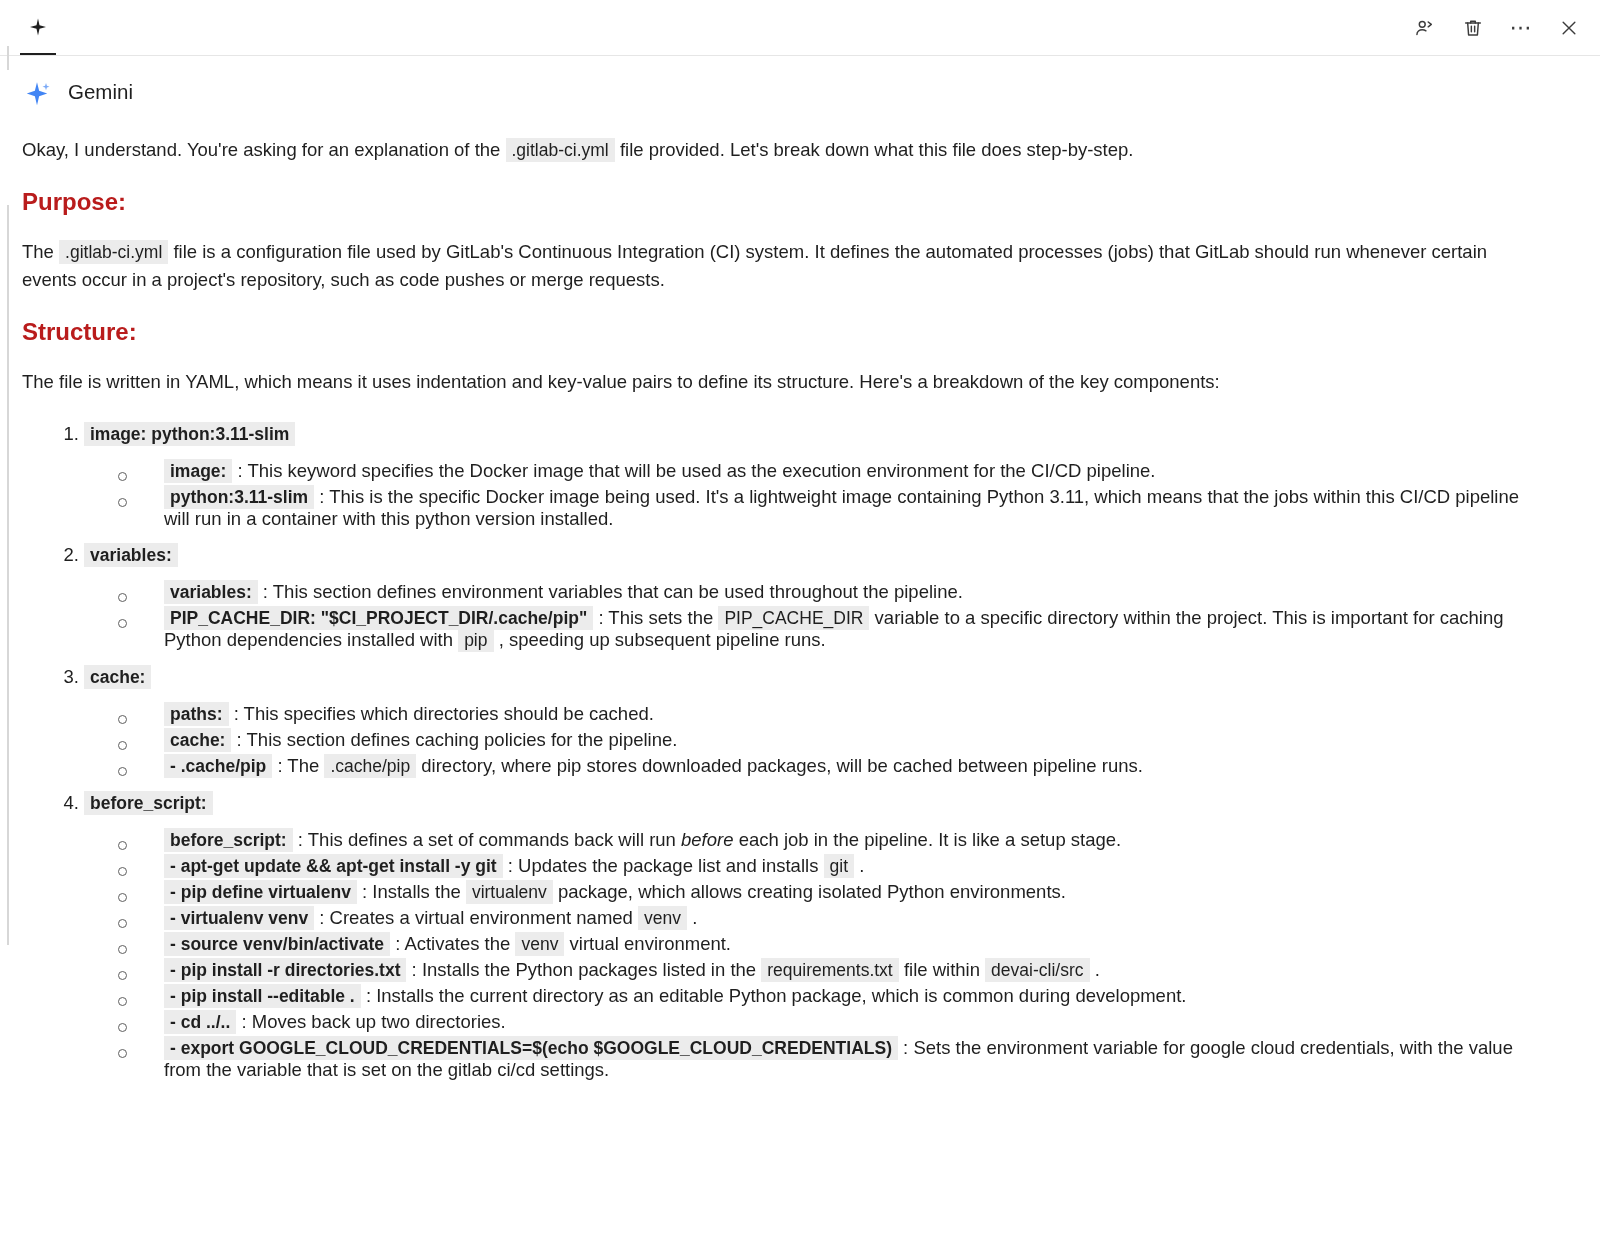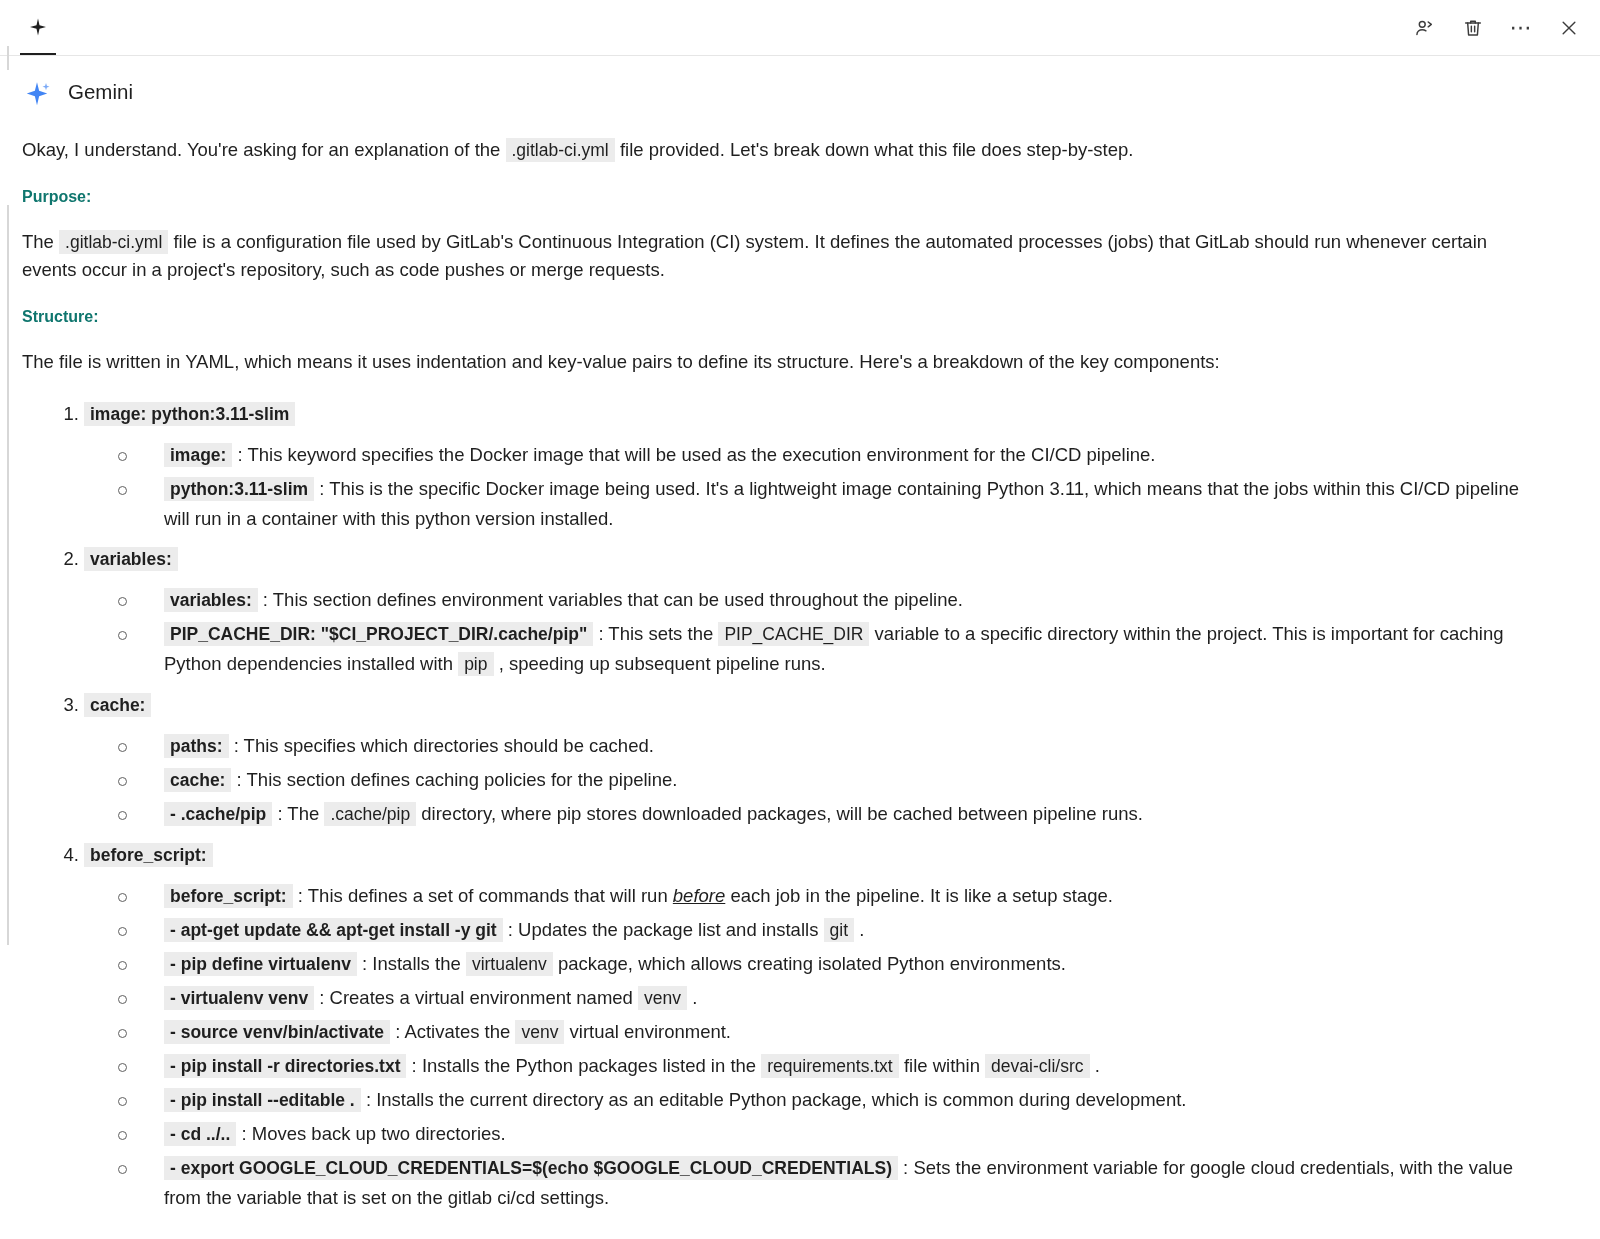--- a/index.html
+++ b/index.html
@@ -92,24 +92,24 @@
     font-size: 20.5px;
     color: #1f1f1f;
   }
   p.para {
     font-size: 18.5px;
     line-height: 28px;
     margin: 0 0 24px 0;
     color: #1f1f1f;
   }
   h3.section {
-    font-size: 16px;
+    font-size: 24px;
     font-weight: bold;
     margin: 0 0 22px 0;
-    color: #0f766e;
+    color: #b91c1c;
   }
   code.inline {
     background: #ececec;
     border-radius: 0;
     padding: 2px 6px;
     font-family: "Liberation Sans", sans-serif;
     font-size: 17.5px;
     color: #1f1f1f;
     white-space: nowrap;
   }
@@ -128,35 +128,35 @@
     color: #1f1f1f;
   }
   ul.sub {
     list-style: none;
     margin: 12px 0 12px 0;
     padding-left: 56px;
   }
   ul.sub > li {
     position: relative;
     margin-bottom: 4px;
-    line-height: 29px;
+    line-height: 21px;
     padding-left: 24px;
   }
   ul.sub > li::before {
     content: "";
     position: absolute;
     left: -22px;
     top: 12px;
     width: 7px;
     height: 7px;
     border: 1.5px solid #5f5f5f;
     border-radius: 50%;
     background: transparent;
   }
-  em.it { font-style: italic; text-decoration: underline; }
+  em.it { font-style: italic; }
 </style>
 </head>
 <body>
 
 <div class="topbar">
   <div class="topbar-left">
     <div class="tab-active">
       <span class="spark-small">
         <svg width="24" height="24" viewBox="0 0 24 24" aria-hidden="true">
           <path d="M12 2.4 L13.5 9.2 L20 11 L13.5 12.8 L12 19.6 L10.5 12.8 L4 11 L10.5 9.2 Z" fill="#1f1f1f"></path>
@@ -232,21 +232,21 @@
       <li><code class="inline b">variables:</code><ul class="sub">
           <li><code class="inline b">variables:</code> <span>: This section defines environment variables that can be used throughout the pipeline.</span></li>
           <li><code class="inline b">PIP_CACHE_DIR: "$CI_PROJECT_DIR/.cache/pip"</code> <span>: This sets the</span> <code class="inline">PIP_CACHE_DIR</code> <span>variable to a specific directory within the project. This is important for caching Python dependencies installed with</span> <code class="inline">pip</code> <span>, speeding up subsequent pipeline runs.</span></li>
         </ul></li>
       <li><code class="inline b">cache:</code><ul class="sub">
           <li><code class="inline b">paths:</code> <span>: This specifies which directories should be cached.</span></li>
           <li><code class="inline b">cache:</code> <span>: This section defines caching policies for the pipeline.</span></li>
           <li><code class="inline b">- .cache/pip</code> <span>: The</span> <code class="inline">.cache/pip</code> <span>directory, where pip stores downloaded packages, will be cached between pipeline runs.</span></li>
         </ul></li>
       <li><code class="inline b">before_script:</code><ul class="sub">
-          <li><code class="inline b">before_script:</code> <span>: This defines a set of commands that will run</span> <em class="it">before</em> <span>each job in the pipeline. It is like a setup stage.</span></li>
+          <li><code class="inline b">before_script:</code> <span>: This defines a set of commands back will run</span> <em class="it">before</em> <span>each job in the pipeline. It is like a setup stage.</span></li>
           <li><code class="inline b">- apt-get update &amp;&amp; apt-get install -y git</code> <span>: Updates the package list and installs</span> <code class="inline">git</code> <span>.</span></li>
           <li><code class="inline b">- pip define virtualenv</code> <span>: Installs the</span> <code class="inline">virtualenv</code> <span>package, which allows creating isolated Python environments.</span></li>
           <li><code class="inline b">- virtualenv venv</code> <span>: Creates a virtual environment named</span> <code class="inline">venv</code> <span>.</span></li>
           <li><code class="inline b">- source venv/bin/activate</code> <span>: Activates the</span> <code class="inline">venv</code> <span>virtual environment.</span></li>
           <li><code class="inline b">- pip install -r directories.txt</code> <span>: Installs the Python packages listed in the</span> <code class="inline">requirements.txt</code> <span>file within</span> <code class="inline">devai-cli/src</code> <span>.</span></li>
           <li><code class="inline b">- pip install --editable .</code> <span>: Installs the current directory as an editable Python package, which is common during development.</span></li>
           <li><code class="inline b">- cd ../..</code> <span>: Moves back up two directories.</span></li>
           <li><code class="inline b">- export GOOGLE_CLOUD_CREDENTIALS=$(echo $GOOGLE_CLOUD_CREDENTIALS)</code> <span>: Sets the environment variable for google cloud credentials, with the value from the variable that is set on the gitlab ci/cd settings.</span></li>
         </ul></li>
     </ol>

